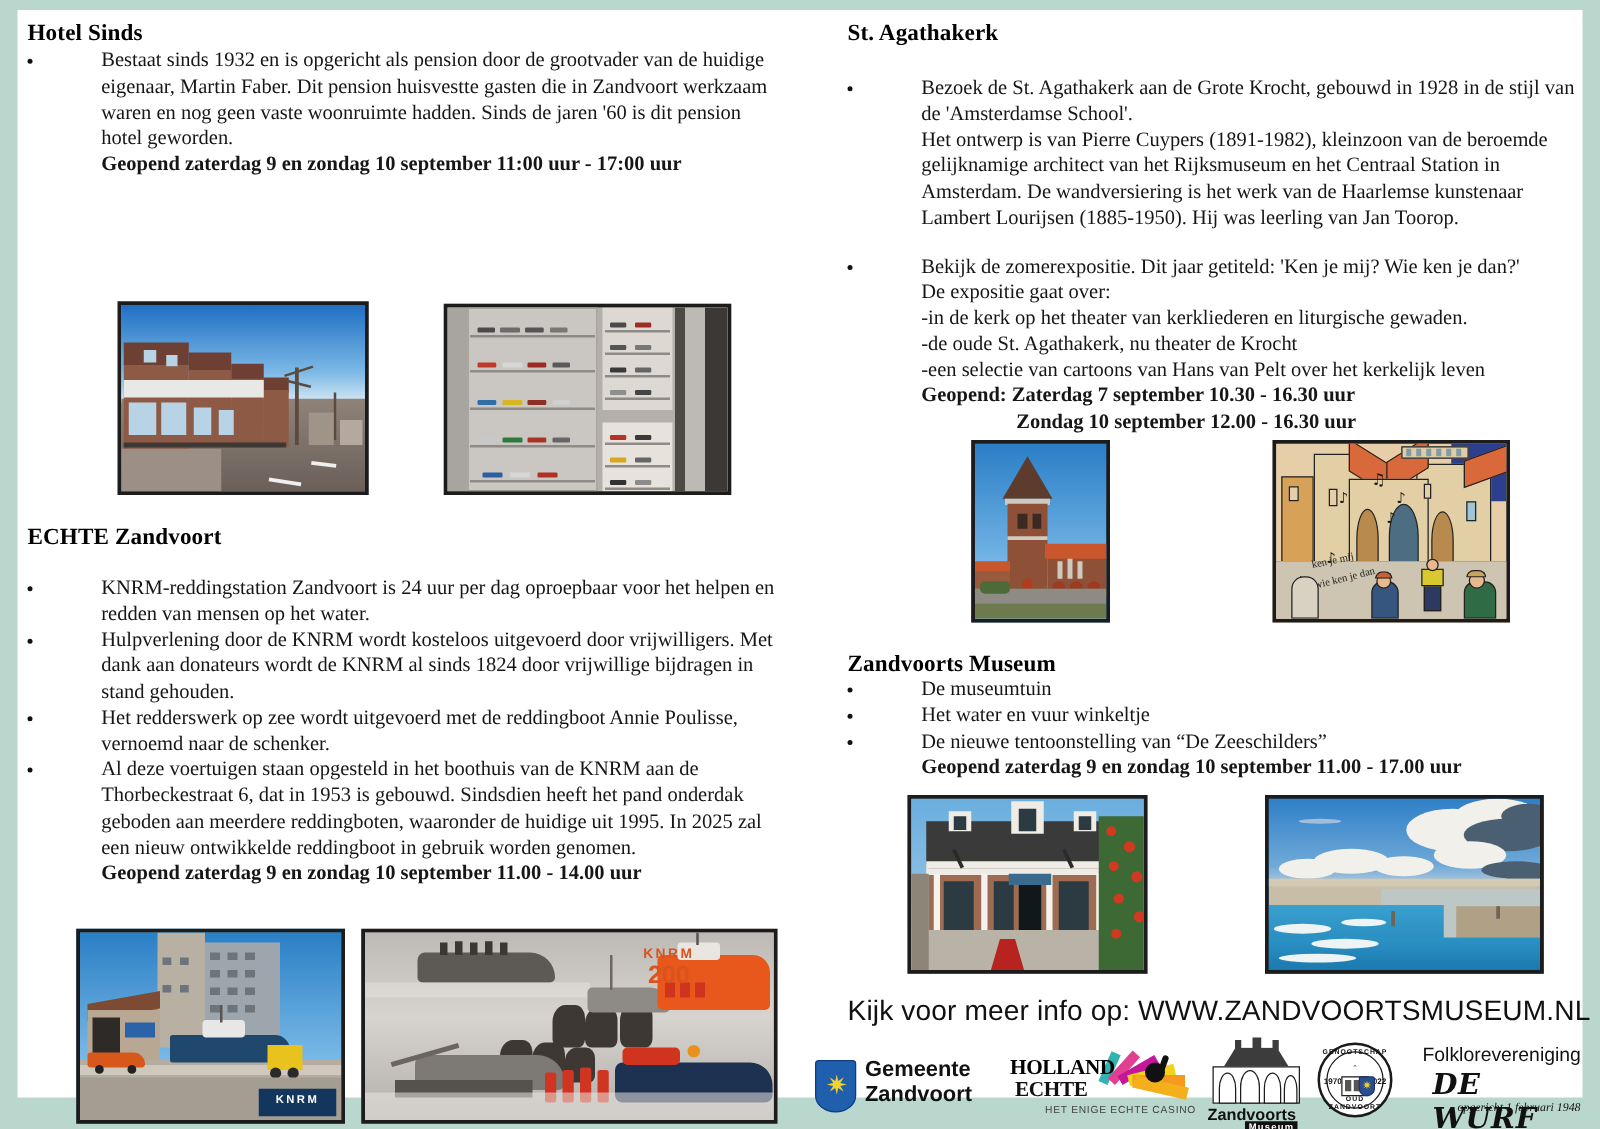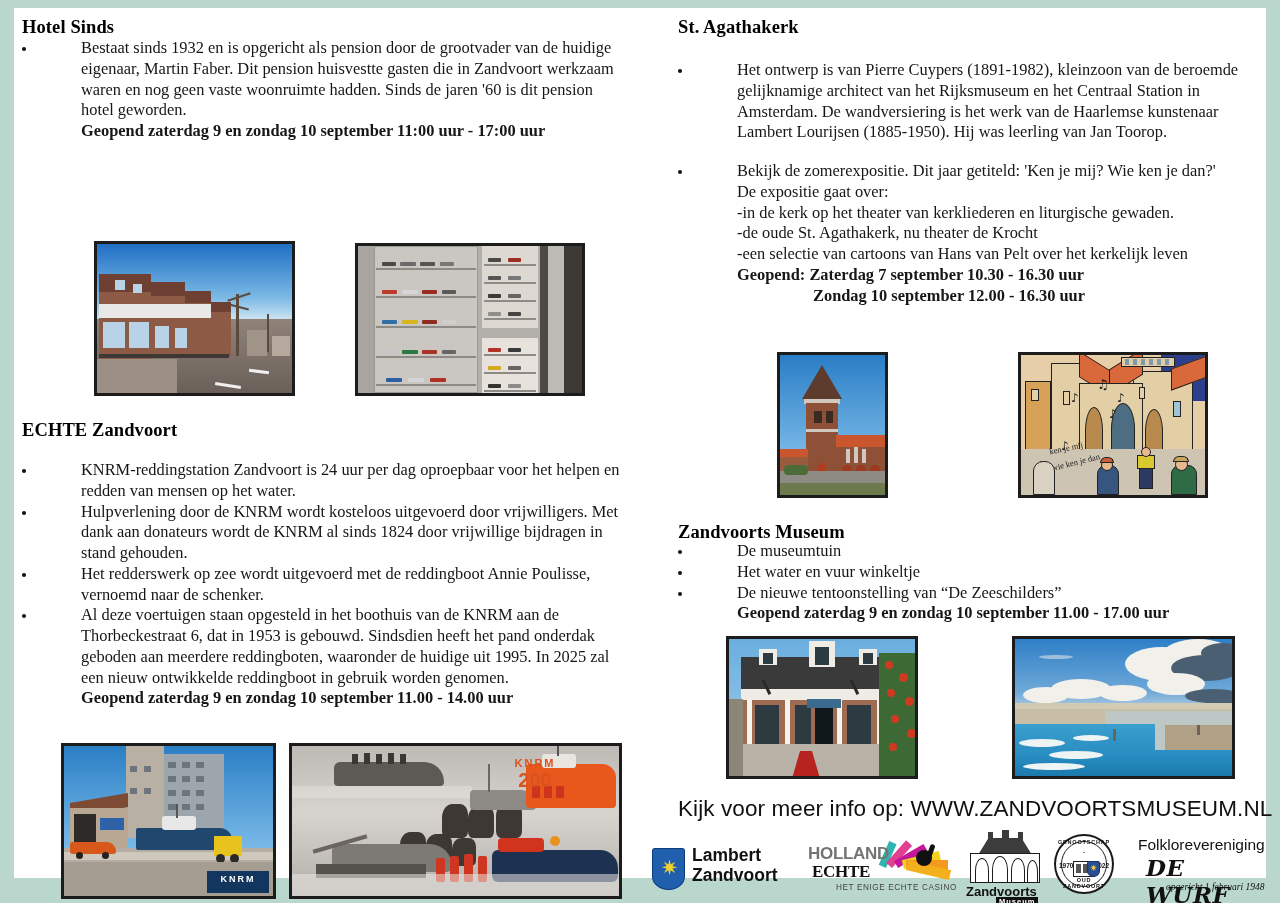--- a/index.html
+++ b/index.html
@@ -170,21 +170,21 @@
   .logo  { position:absolute; }
 
   .gz-shield {
     position:absolute; left:0; top:10px; width:33px; height:42px;
     background:#1f5fae;
     border-radius:3px 3px 50% 50% / 3px 3px 32% 32%;
     border:1.5px solid #0d3d7c;
   }
   .gz-star { position:absolute; left:7px; top:8px; width:19px; height:22px; color:#f3d22b; font-size:21px; line-height:22px; text-align:center; }
   .gz-text { position:absolute; left:40px; top:8px; font-family:"Liberation Sans",sans-serif; font-weight:bold; font-size:17.5px; line-height:1.12; color:#111; }
-  .hc-holland { font-family:Liberation Sans, sans-serif; font-weight:bold; font-size:17px; letter-spacing:-.3px; color:#737373; }
+  .hc-holland { font-family:Liberation Serif, serif; font-weight:bold; font-size:17px; letter-spacing:-.3px; color:#000000; }
   .hc-casino  { font-family:"Liberation Serif",serif; font-weight:bold; font-size:17px; letter-spacing:-.3px; color:#111; }
   .hc-tag     { font-family:"Liberation Sans",sans-serif; font-size:8.2px; letter-spacing:.6px; color:#444; }
   .hc-fan     { position:absolute; }
   .hc-seg     { position:absolute; transform-origin: 0% 100%; }
   .zm-roof  { position:absolute; background:#3c3c3c; }
   .zm-body  { position:absolute; background:#fff; border:1.4px solid #1c1c1c; }
   .zm-arch  { position:absolute; border:1.3px solid #1c1c1c; border-radius:50% 50% 0 0; background:#fff; }
   .zm-text  { position:absolute; font-family:"Liberation Sans",sans-serif; font-weight:bold; color:#111; }
   .zm-sub   { position:absolute; font-family:"Liberation Sans",sans-serif; font-weight:bold; color:#fff; background:#111; }
 
@@ -404,20 +404,21 @@
       </div>
     </div>
   </div>
 
   <div class="col col-right">
 
     <h2 class="section-title" style="position:absolute;left:38px;top:9px;">St. Agathakerk</h2>
 
     <ul class="bullets" style="position:absolute;left:30px;top:52px;width:590px;">
       <li style="margin-bottom:18px;">
+        <span class="indent-line">Bezoek de St. Agathakerk aan de Grote Krocht, gebouwd in 1928 in de stijl van de 'Amsterdamse School'.</span>
         <span class="indent-line">Het ontwerp is van Pierre Cuypers (1891-1982), kleinzoon van de beroemde gelijknamige architect van het Rijksmuseum en het Centraal Station in Amsterdam. De wandversiering is het werk van de Haarlemse kunstenaar Lambert Lourijsen (1885-1950). Hij was leerling van Jan Toorop.</span>
       </li>
       <li>
         <span class="indent-line">Bekijk de zomerexpositie. Dit jaar getiteld: 'Ken je mij? Wie ken je dan?'</span>
         <span class="indent-line">De expositie gaat over:</span>
         <span class="indent-line">-in de kerk op het theater van kerkliederen en liturgische gewaden.</span>
         <span class="indent-line">-de oude St. Agathakerk, nu theater de Krocht</span>
         <span class="indent-line">-een selectie van cartoons van Hans van Pelt over het kerkelijk leven</span>
         <span class="indent-line bold-line">Geopend: Zaterdag 7 september 10.30 - 16.30 uur</span>
         <span class="pad-line bold-line">Zondag 10 september 12.00 - 16.30 uur</span>
@@ -578,21 +579,21 @@
     <div class="url-line" style="left:38px;top:788px;">Kijk voor meer info op: WWW.ZANDVOORTSMUSEUM.NL</div>
   </div>
 
   <div class="logos">
 
     <div class="logo" style="left:12px;top:10px;width:160px;height:58px;">
       <div class="gz-shield">
         <div class="gz-star">✷</div>
       </div>
       <div class="gz-text">
-        <div>Lambert</div>
+        <div>Gemeente</div>
         <div>Zandvoort</div>
       </div>
     </div>
 
     <div class="logo" style="left:168px;top:10px;width:160px;height:58px;">
       <div class="hc-fan" style="left:72px;top:0px;width:84px;height:32px;">
         <div class="hc-seg" style="left:6px;top:22px;width:26px;height:8px;background:#2fb4b0;transform:rotate(-66deg);"></div>
         <div class="hc-seg" style="left:12px;top:22px;width:30px;height:8px;background:#e0408f;transform:rotate(-48deg);"></div>
         <div class="hc-seg" style="left:18px;top:22px;width:34px;height:8px;background:#c4179a;transform:rotate(-30deg);"></div>
         <div class="hc-seg" style="left:24px;top:22px;width:38px;height:9px;background:#f2d21a;transform:rotate(-14deg);"></div>

